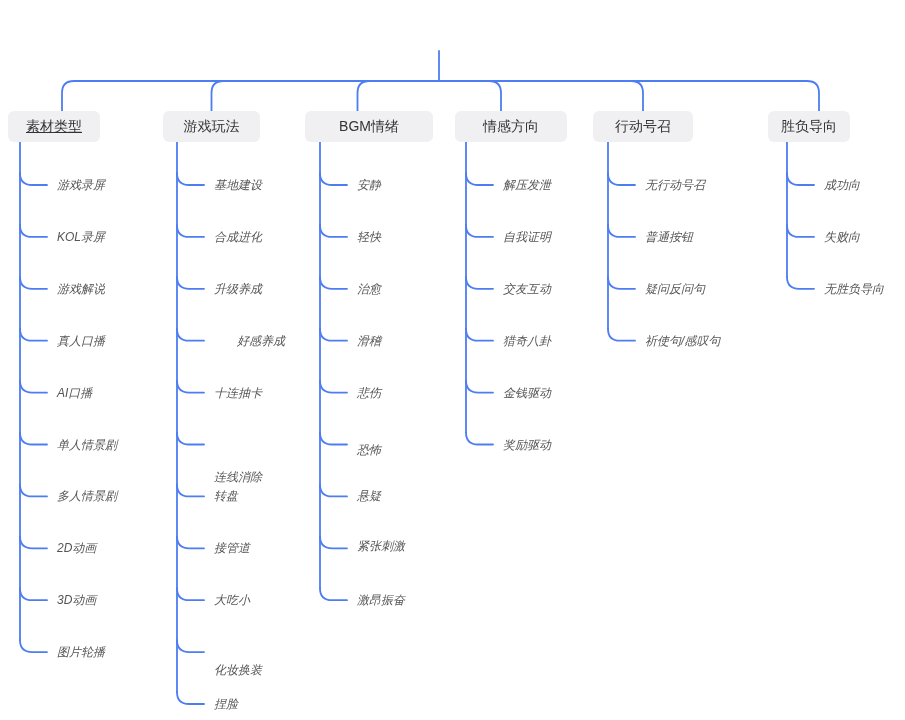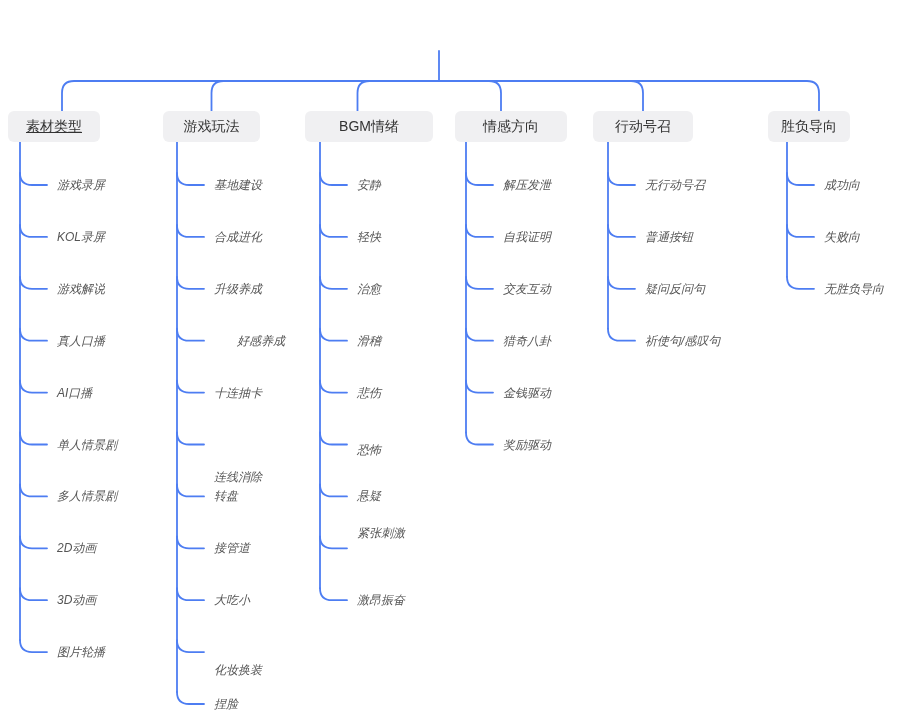--- a/index.html
+++ b/index.html
@@ -151,21 +151,21 @@
       <div class="child-label" style="left: 214px; top: 660px;">化妆换装</div>
       <div class="child-label" style="left: 214px; top: 694px;">捏脸</div>
       <div class="cat-node" style="left: 305px; top: 111px; width: 128px;">BGM情绪</div>
       <div class="child-label" style="left: 357px; top: 175px;">安静</div>
       <div class="child-label" style="left: 357px; top: 226.9px;">轻快</div>
       <div class="child-label" style="left: 357px; top: 278.8px;">治愈</div>
       <div class="child-label" style="left: 357px; top: 330.7px;">滑稽</div>
       <div class="child-label" style="left: 357px; top: 382.6px;">悲伤</div>
       <div class="child-label" style="left: 357px; top: 412px; margin-top: 28px;">恐怖</div>
       <div class="child-label" style="left: 357px; top: 486.4px;">悬疑</div>
-      <div class="child-label" style="left: 357px; top: 523px;">紧张刺激</div>
+      <div class="child-label" style="left: 357px; top: 536px;">紧张刺激</div>
       <div class="child-label" style="left: 357px; top: 590.2px;">激昂振奋</div>
       <div class="cat-node" style="left: 455px; top: 111px; width: 112px;">情感方向</div>
       <div class="child-label" style="left: 503px; top: 175px;">解压发泄</div>
       <div class="child-label" style="left: 503px; top: 226.9px;">自我证明</div>
       <div class="child-label" style="left: 503px; top: 278.8px;">交友互动</div>
       <div class="child-label" style="left: 503px; top: 330.7px;">猎奇八卦</div>
       <div class="child-label" style="left: 503px; top: 382.6px;">金钱驱动</div>
       <div class="child-label" style="left: 503px; top: 434.5px;">奖励驱动</div>
       <div class="cat-node" style="left: 593px; top: 111px; width: 100px;">行动号召</div>
       <div class="child-label" style="left: 645px; top: 175px;">无行动号召</div>

